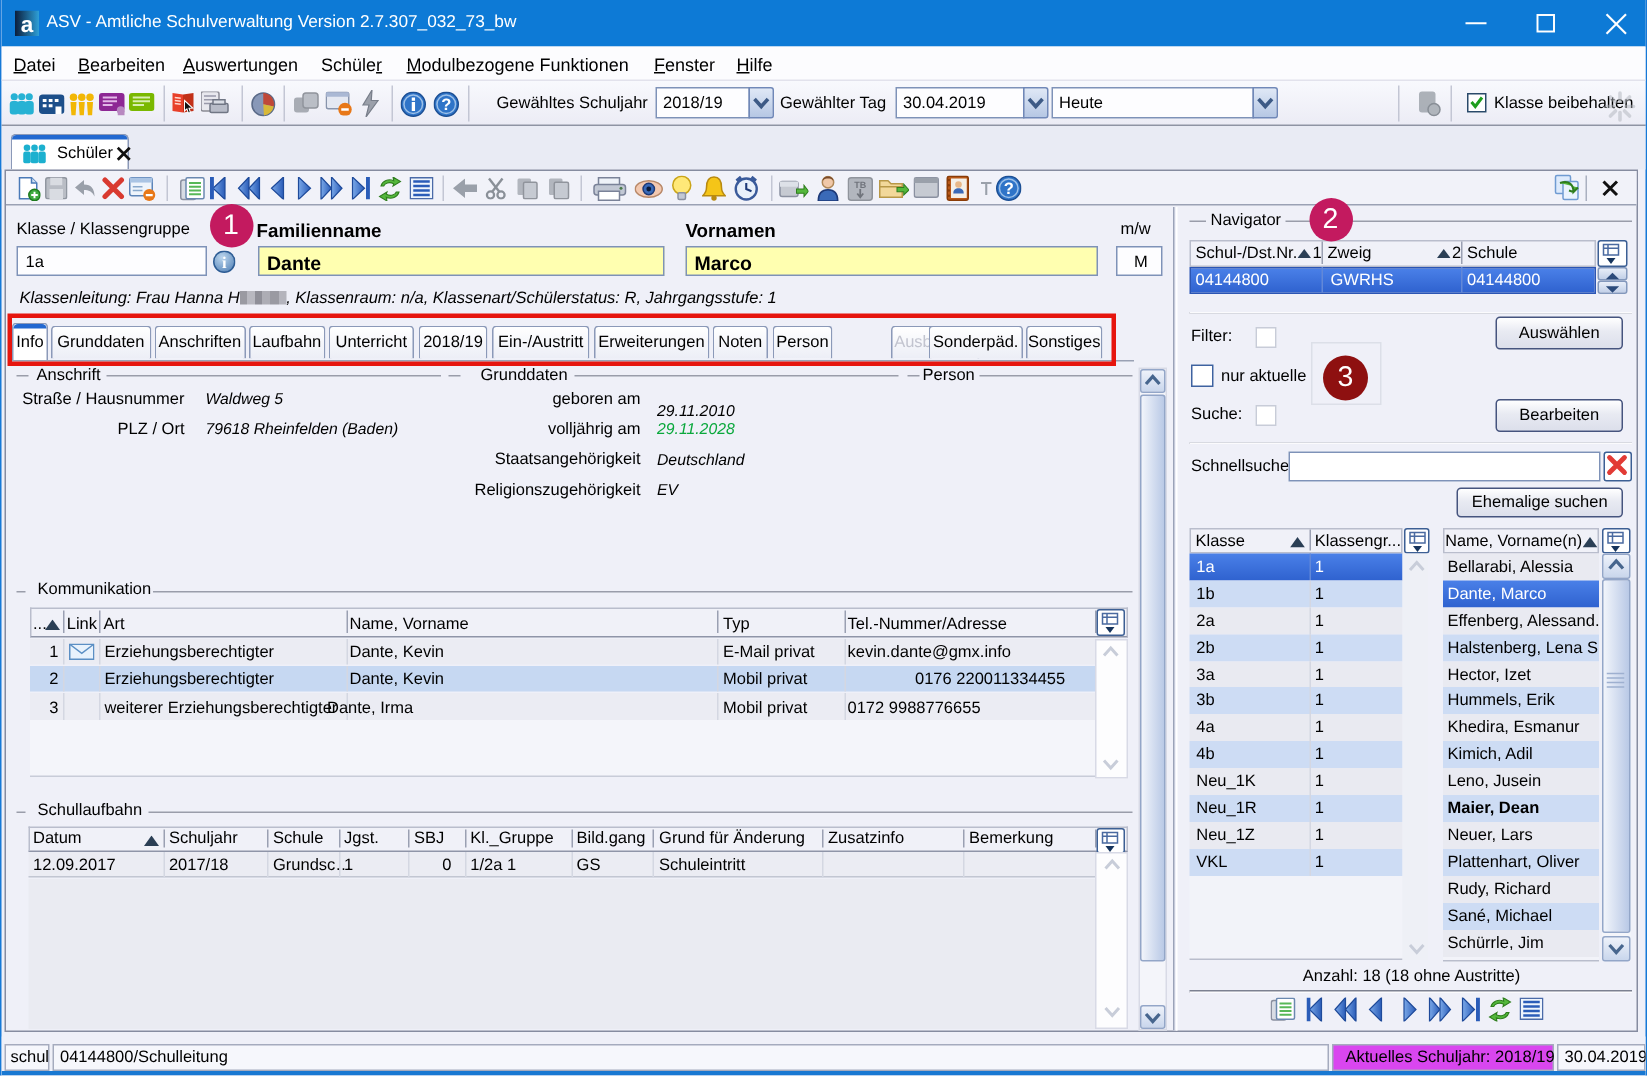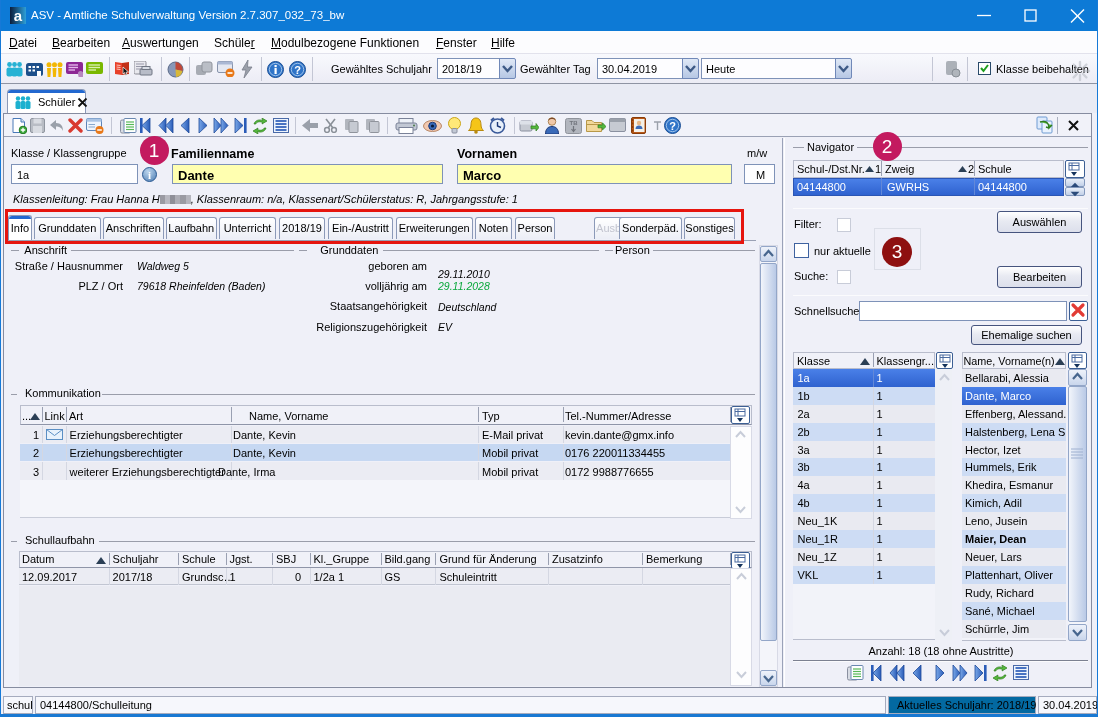--- a/index.html
+++ b/index.html
@@ -497,21 +497,21 @@
 <div class="abs" style="left:227px;top:293px;width:1px;height:15px;background:#9aa0b2;"></div>
 <div class="abs" style="left:474px;top:293px;width:1px;height:15px;background:#9aa0b2;"></div>
 <div class="abs" style="left:558.6px;top:293px;width:1px;height:15px;background:#9aa0b2;"></div>
 <div class="abs" style="left:725.6px;top:293px;width:1px;height:15px;background:#9aa0b2;"></div>
 <div class="lbl" style="left:18px;top:295.5px;">...</div>
 <svg class="abs" style="left:25.5px;top:298.5px" width="10" height="7">
       <path d="M5 0 L10 7 L0 7 Z" fill="#2b3f55"></path>
     </svg>
 <div class="lbl" style="left:40.5px;top:295.5px;">Link</div>
 <div class="lbl" style="left:65px;top:295.5px;">Art</div>
-<div class="lbl" style="left:229px;top:295.5px;margin-left:16px;">Name, Vorname</div>
+<div class="lbl" style="left:229px;top:295.5px;">Name, Vorname</div>
 <div class="lbl" style="left:478px;top:295.5px;">Typ</div>
 <div class="lbl" style="left:561px;top:295.5px;">Tel.-Nummer/Adresse</div>
 <div class="abs" style="left:726.8px;top:291.8px;width:19.5px;height:18px;background:#fff;border:1px solid #3c5f94;border-radius:2px;"><svg width="17.5" height="16">
         <rect x="3" y="2" width="10" height="7" fill="none" stroke="#4a6aa0"></rect>
         <line x1="3" y1="4.5" x2="13" y2="4.5" stroke="#4a6aa0"></line>
         <line x1="6" y1="2" x2="6" y2="9" stroke="#4a6aa0"></line>
         <path d="M5 11 L11 11 L8 15 Z" fill="#15335c"></path>
       </svg></div>
 <div class="abs" style="left:15.5px;top:311.5px;width:710.1px;height:17.6px;background:#ebecf3;"></div>
 <div class="abs" style="left:37.7px;top:311.5px;width:1px;height:17.6px;background:#d4d7e2;"></div>
@@ -531,21 +531,21 @@
 <div class="abs" style="left:15.5px;top:329.9px;width:710.1px;height:17.6px;background:#c6d8f2;"></div>
 <div class="abs" style="left:37.7px;top:329.9px;width:1px;height:17.6px;background:#d4d7e2;"></div>
 <div class="abs" style="left:62.2px;top:329.9px;width:1px;height:17.6px;background:#d4d7e2;"></div>
 <div class="abs" style="left:227px;top:329.9px;width:1px;height:17.6px;background:#d4d7e2;"></div>
 <div class="abs" style="left:474px;top:329.9px;width:1px;height:17.6px;background:#d4d7e2;"></div>
 <div class="abs" style="left:558.6px;top:329.9px;width:1px;height:17.6px;background:#d4d7e2;"></div>
 <div class="lbl" style="left:21px;top:333.4px;width:14px;text-align:right;">2</div>
 <div class="lbl" style="left:65.6px;top:333.4px;">Erziehungsberechtigter</div>
 <div class="lbl" style="left:229px;top:333.4px;">Dante, Kevin</div>
 <div class="lbl" style="left:478px;top:333.4px;">Mobil privat</div>
-<div class="lbl" style="left:561px;top:333.4px;">0176 220011334455</div>
+<div class="lbl" style="left:561px;top:333.4px;padding-left:45px;">0176 220011334455</div>
 <div class="abs" style="left:15.5px;top:348.2px;width:710.1px;height:17.6px;background:#ebecf3;"></div>
 <div class="abs" style="left:37.7px;top:348.2px;width:1px;height:17.6px;background:#d4d7e2;"></div>
 <div class="abs" style="left:62.2px;top:348.2px;width:1px;height:17.6px;background:#d4d7e2;"></div>
 <div class="abs" style="left:227px;top:348.2px;width:1px;height:17.6px;background:#d4d7e2;"></div>
 <div class="abs" style="left:474px;top:348.2px;width:1px;height:17.6px;background:#d4d7e2;"></div>
 <div class="abs" style="left:558.6px;top:348.2px;width:1px;height:17.6px;background:#d4d7e2;"></div>
 <div class="lbl" style="left:21px;top:351.7px;width:14px;text-align:right;">3</div>
 <div class="lbl" style="left:65.6px;top:351.7px;">weiterer Erziehungsberechtigter</div>
 <div class="lbl" style="left:214px;top:351.7px;">Dante, Irma</div>
 <div class="lbl" style="left:478px;top:351.7px;">Mobil privat</div>
@@ -904,21 +904,21 @@
       </g>
     </svg>
 </div>
 <div class="abs" style="left:0;top:691px;width:1098px;height:26px;background:#eff0f8;">
  <div class="abs" style="left:2px;top:5px;width:30px;height:18px;background:#f6f7fc;border:1px solid #a5abbe;">
       <span class="lbl" style="left:3px;top:2px">schul</span>
     </div>
  <div class="abs" style="left:34px;top:5px;width:851px;height:18px;background:#f6f7fc;border:1px solid #a5abbe;">
       <span class="lbl" style="left:4px;top:2px">04144800/Schulleitung</span>
     </div>
- <div class="abs" style="left:887px;top:5px;width:148px;height:18px;background:#0369a1;border:1px solid #a5abbe;">
+ <div class="abs" style="left:887px;top:5px;width:148px;height:18px;background:#d946ef;border:1px solid #a5abbe;">
       <span class="lbl" style="left:8px;top:2px">Aktuelles Schuljahr: 2018/19</span>
     </div>
  <div class="abs" style="left:1037px;top:5px;width:59px;height:18px;background:#f6f7fc;border:1px solid #a5abbe;">
       <span class="lbl" style="left:4px;top:2px">30.04.2019</span>
     </div>
  <div class="abs" style="left:0;top:23px;width:1098px;height:3px;background:#1878d2;"></div>
 </div>
 <div class="abs" style="left:4px;top:209px;width:739px;height:35px;border:3px solid #e6150e;z-index:50;"></div>
 <div class="abs" style="left:138.5px;top:135.5px;width:29.0px;height:29.0px;border-radius:50%;background:#c31a5f;z-index:51;color:#fff;font-size:19px;text-align:center;line-height:29.0px;">1</div>
 <div class="abs" style="left:871.5px;top:131.5px;width:29.0px;height:29.0px;border-radius:50%;background:#c31a5f;z-index:51;color:#fff;font-size:19px;text-align:center;line-height:29.0px;">2</div>

